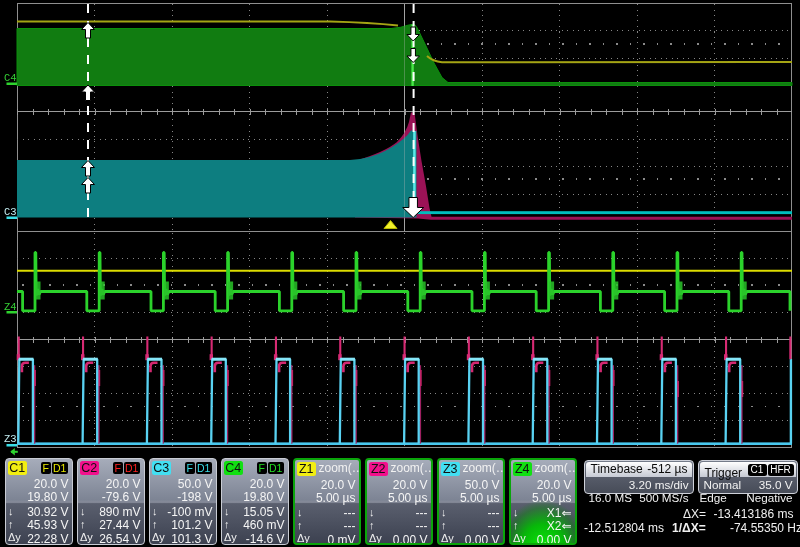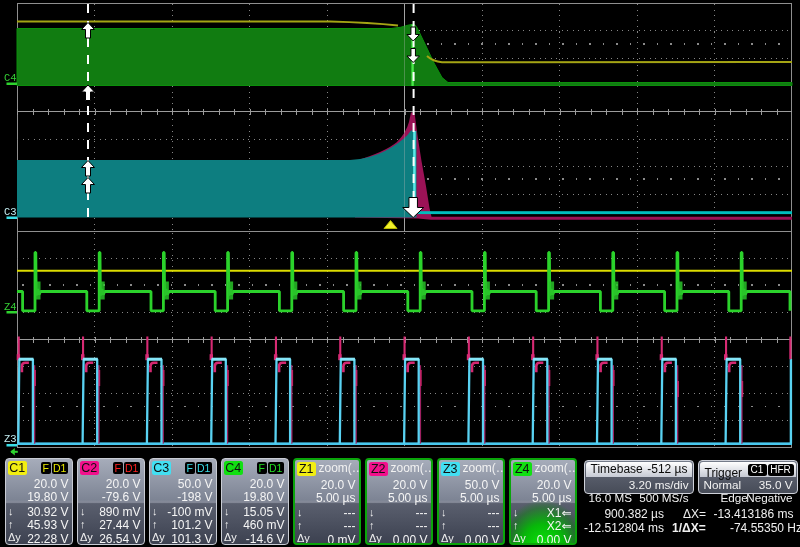--- a/index.html
+++ b/index.html
@@ -335,23 +335,22 @@
  <div class="thead">
         <span style="position:absolute;left:5px;top:4px;text-align:right;">Trigger</span>
   <span style="position:absolute;right:29px;top:1.5px;width:19px;height:12px;background:#000;border-radius:2.5px;color:#fff;font-size:10px;text-align:center;line-height:12.5px;">C1</span>
   <span style="position:absolute;right:2px;top:1.5px;width:26px;height:12px;background:#000;border-radius:2.5px;color:#fff;font-size:10px;text-align:center;line-height:12.5px;">HFR</span>
       </div>
  <div class="trow" style="top:16.5px;">
         <span style="position:absolute;left:5px;">Normal</span>
         <span style="position:absolute;right:4px;">35.0 V</span>
       </div>
  <div class="trow" style="top:29.5px;">
-        <span style="position:absolute;left:22px;">Edge</span>
+        <span style="position:absolute;left:1px;">Edge</span>
         <span style="position:absolute;right:4px;">Negative</span>
       </div>
 </div>
-<div class="ro" style="top:506.5px;left:0;width:664px;text-align:right;">900.382 µs</div>
 <div class="ro" style="top:506.5px;left:683px;">ΔX=</div>
 <div class="ro" style="top:506.5px;left:0;width:793.5px;text-align:right;">-13.413186 ms</div>
 <div class="ro" style="top:520.5px;left:0;width:664px;text-align:right;">-12.512804 ms</div>
 <div class="ro" style="top:520.5px;left:672px;font-weight:bold;">1/ΔX=</div>
 <div class="ro" style="top:520.5px;left:0;width:794px;text-align:right;padding-left:8px;">-74.55350 Hz</div>
 </div>
 
 </body></html>

